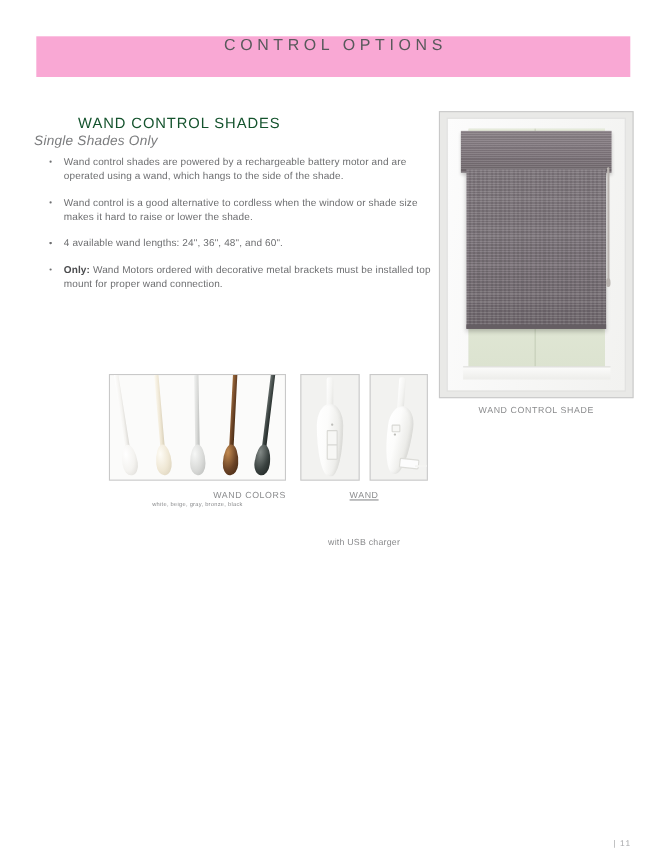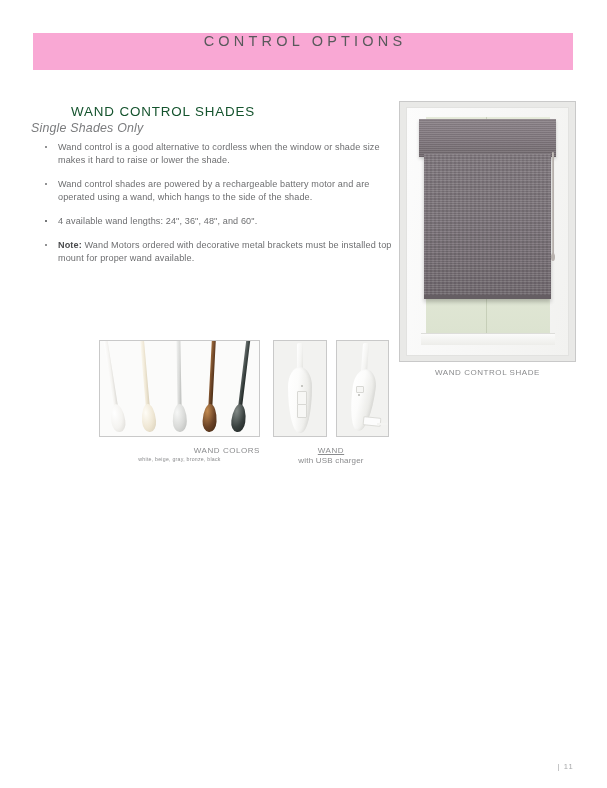--- a/index.html
+++ b/index.html
@@ -171,21 +171,21 @@
   
   .cap {
     position: absolute;
     text-align: center;
     color: #8A8B8D;
     letter-spacing: 0.55px;
     white-space: nowrap;
   }
   .cap-main { font-size: 8px; }
   .cap-sub  { font-size: 5.2px; letter-spacing: 0.25px; }
-  .cap-sub2 { font-size: 8px; letter-spacing: 0.2px; }
+  .cap-sub2 { font-size: 8px; letter-spacing: 0.2px; margin-top: 32px; }
 
   #cap-wand-colors   { left: 99px;  top: 446px; width: 161px; text-align: right; }
   #cap-wand-colors-2 { left: 99px;  top: 456px; width: 161px; }
   #cap-wand          { left: 273px; top: 446px; width: 116px; text-decoration: underline; }
   #cap-wand-2        { left: 273px; top: 456px; width: 116px; }
   #cap-shade         { left: 399px; top: 368px; width: 177px; }
 
   
   #shade-panel {
     left: 399px;
@@ -305,36 +305,36 @@
 <div class="banner">
   <div class="banner-title">CONTROL OPTIONS</div>
 </div>
 
 <div class="section-head">WAND CONTROL SHADES</div>
 <div class="section-sub">Single Shades Only</div>
 
 <div class="bullets">
   <div class="bullet">
     <span class="dot"></span>
-    <span>Wand control is a good alternative to cordless when the window or shade size makes it hard to raise or lower the shade.</span>
+    <span>Wand control shades are powered by a rechargeable battery motor and are operated using a wand, which hangs to the side of the shade.</span>
   </div>
   <div class="bullet">
     <span class="dot"></span>
-    <span>Wand control shades are powered by a rechargeable battery motor and are operated using a wand, which hangs to the side of the shade.</span>
+    <span>Wand control is a good alternative to cordless when the window or shade size makes it hard to raise or lower the shade.</span>
   </div>
   <div class="bullet">
     <span class="dot"></span>
   </div>
   <div class="bullet">
     <span class="dot"></span>
     <span>4 available wand lengths: 24", 36", 48", and 60".</span>
   </div>
   <div class="bullet">
     <span class="dot"></span>
-    <b>Note:</b><span> Wand Motors ordered with decorative metal brackets must be installed top mount for proper wand available.</span>
+    <b>Only:</b><span> Wand Motors ordered with decorative metal brackets must be installed top mount for proper wand connection.</span>
   </div>
 </div>
 
 <div class="panel" id="wand-colors-panel">
   <div class="wandc" style="left:12px; transform: rotate(-9deg); height:96px; width:16px;">
     <div class="stick" style="background:linear-gradient(92deg,#FFFFFF,#F4F3F0 55%,#D8D6D1);"></div>
     <div class="tip" style="background:radial-gradient(ellipse at 32% 30%, #FFFFFF 0%, #F4F3F0 55%, #D8D6D1 100%);"></div>
   </div>
   <div class="wandc" style="left:42px; transform: rotate(-5deg); height:96px; width:16px;">
     <div class="stick" style="background:linear-gradient(92deg,#FDFBF4,#EFE7D4 55%,#D6CDB6);"></div>

